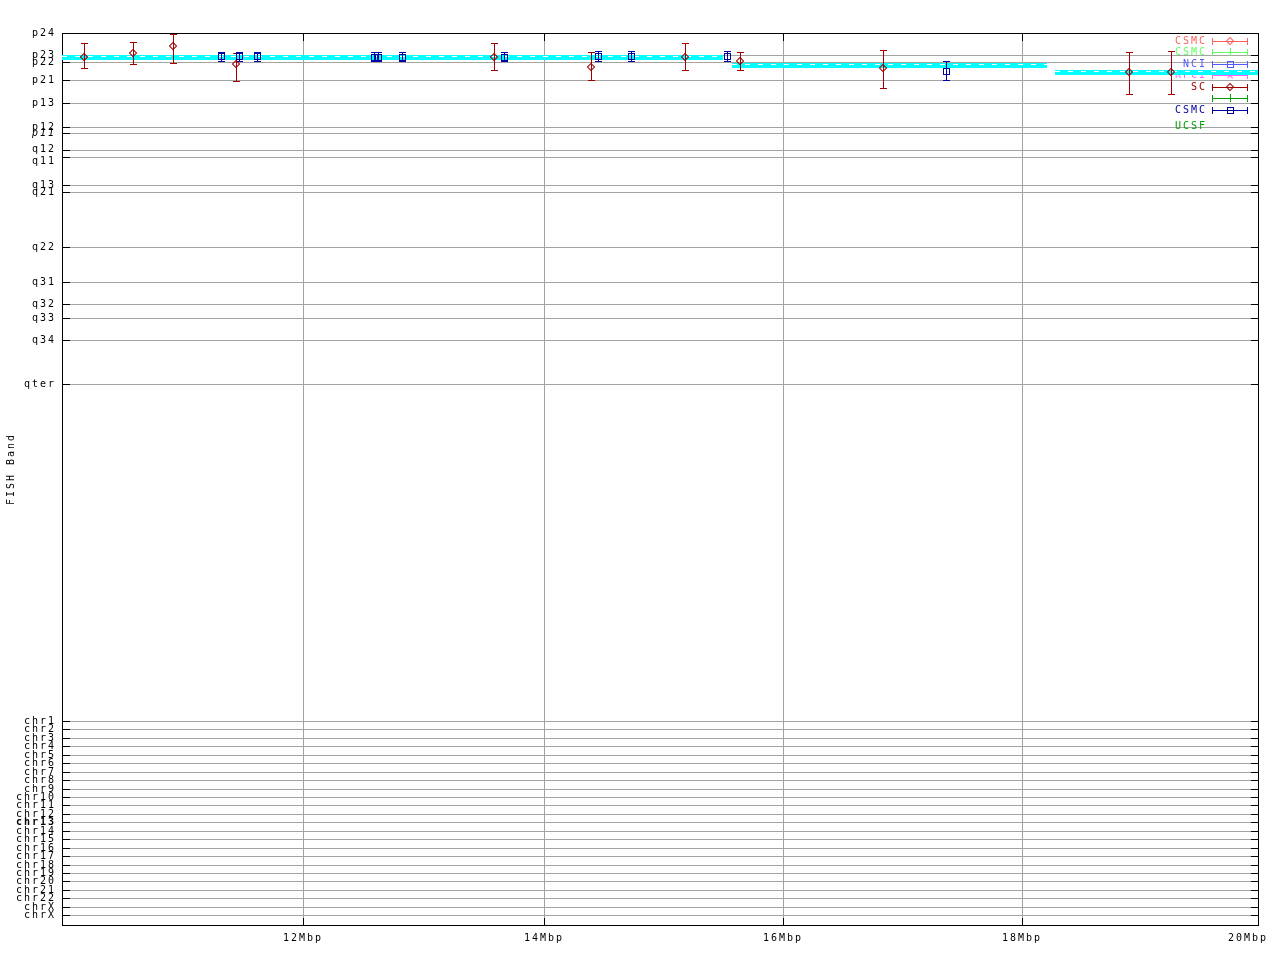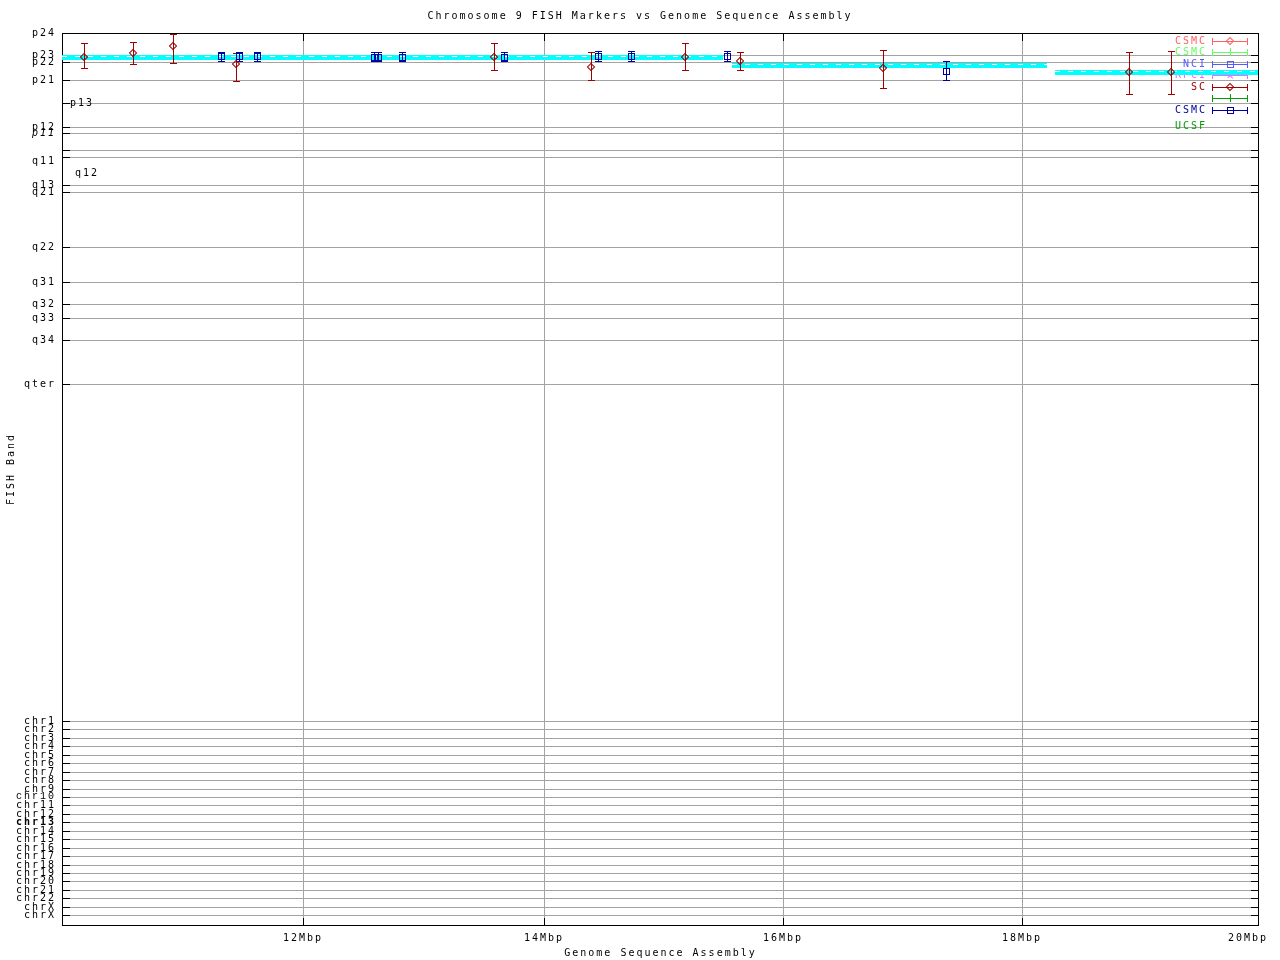--- a/index.html
+++ b/index.html
@@ -26,22 +26,20 @@
   .mk-diamond{width:6px;height:6px;border:1px solid;transform:rotate(45deg);}
   .mk-square{width:7px;height:7px;border:1px solid;}
   .mk-bar{position:absolute;z-index:6;}
   .legend-label{position:absolute;left:1100px;width:107px;text-align:right;font-size:10px;line-height:10px;letter-spacing:2px;z-index:3;}
   .legend-sample{position:absolute;left:1212px;width:36px;height:11px;z-index:3;}
 </style>
 </head>
 <body>
 
 <div id="canvas">
-  <div id="chart-title" class="txt">Chromosome 9 FISH Markers vs Genome Sequence Assembly</div>
-  <div id="x-axis-label" class="txt">Genome Sequence Assembly</div>
   <div id="y-axis-label" class="txt">FISH Band</div>
   <div id="plot-border"></div>
   <div id="grid-layer">
       <div class="gl-h" style="left: 63px; width: 1195px; top: 55px;"></div>
       <div class="gl-h" style="left: 63px; width: 1195px; top: 62px;"></div>
       <div class="gl-h" style="left: 63px; width: 1195px; top: 80px;"></div>
       <div class="gl-h" style="left: 63px; width: 1195px; top: 103px;"></div>
       <div class="gl-h" style="left: 63px; width: 1195px; top: 127px;"></div>
       <div class="gl-h" style="left: 63px; width: 1195px; top: 133px;"></div>
       <div class="gl-h" style="left: 63px; width: 1195px; top: 150px;"></div>
@@ -171,43 +169,43 @@
       <div class="tick" style="left: 783px; top: 34px; width: 1px; height: 7px;"></div>
       <div class="tick" style="left: 783px; top: 918px; width: 1px; height: 7px;"></div>
       <div class="tick" style="left: 1022px; top: 34px; width: 1px; height: 7px;"></div>
       <div class="tick" style="left: 1022px; top: 918px; width: 1px; height: 7px;"></div>
     </div>
   <div id="label-layer">
       <div class="ylab" style="top: 28px;">p24</div>
       <div class="ylab" style="top: 50px;">p23</div>
       <div class="ylab" style="top: 57px;">p22</div>
       <div class="ylab" style="top: 75px;">p21</div>
-      <div class="ylab" style="top: 98px; padding-left: 38px;">p13</div>
+      <div class="ylab" style="top: 98px;">p13</div>
       <div class="ylab" style="top: 122px;">p12</div>
       <div class="ylab" style="top: 128px; font-style: italic;">p11</div>
       <div class="ylab" style="top: 156px;">q11</div>
-      <div class="ylab" style="top: 168px; padding-left: 43px;">q12</div>
+      <div class="ylab" style="top: 144px;">q12</div>
       <div class="ylab" style="top: 180px;">q13</div>
       <div class="ylab" style="top: 187px;">q21</div>
       <div class="ylab" style="top: 242px;">q22</div>
       <div class="ylab" style="top: 277px;">q31</div>
       <div class="ylab" style="top: 299px;">q32</div>
       <div class="ylab" style="top: 313px;">q33</div>
       <div class="ylab" style="top: 335px;">q34</div>
       <div class="ylab" style="top: 379px;">qter</div>
       <div class="ylab" style="top: 716px;">chr1</div>
       <div class="ylab" style="top: 724px;">chr2</div>
       <div class="ylab" style="top: 733px;">chr3</div>
       <div class="ylab" style="top: 741px;">chr4</div>
       <div class="ylab" style="top: 750px;">chr5</div>
       <div class="ylab" style="top: 758px;">chr6</div>
       <div class="ylab" style="top: 767px;">chr7</div>
       <div class="ylab" style="top: 775px;">chr8</div>
       <div class="ylab" style="top: 784px;">chr9</div>
-      <div class="ylab" style="top: 792px; font-family: Liberation Mono, monospace;">chr10</div>
+      <div class="ylab" style="top: 792px;">chr10</div>
       <div class="ylab" style="top: 800px;">chr11</div>
       <div class="ylab" style="top: 809px;">chr12</div>
       <div class="ylab" style="top: 817px; font-weight: bold;">chr13</div>
       <div class="ylab" style="top: 826px;">chr14</div>
       <div class="ylab" style="top: 834px;">chr15</div>
       <div class="ylab" style="top: 843px;">chr16</div>
       <div class="ylab" style="top: 851px;">chr17</div>
       <div class="ylab" style="top: 860px;">chr18</div>
       <div class="ylab" style="top: 868px;">chr19</div>
       <div class="ylab" style="top: 876px;">chr20</div>

